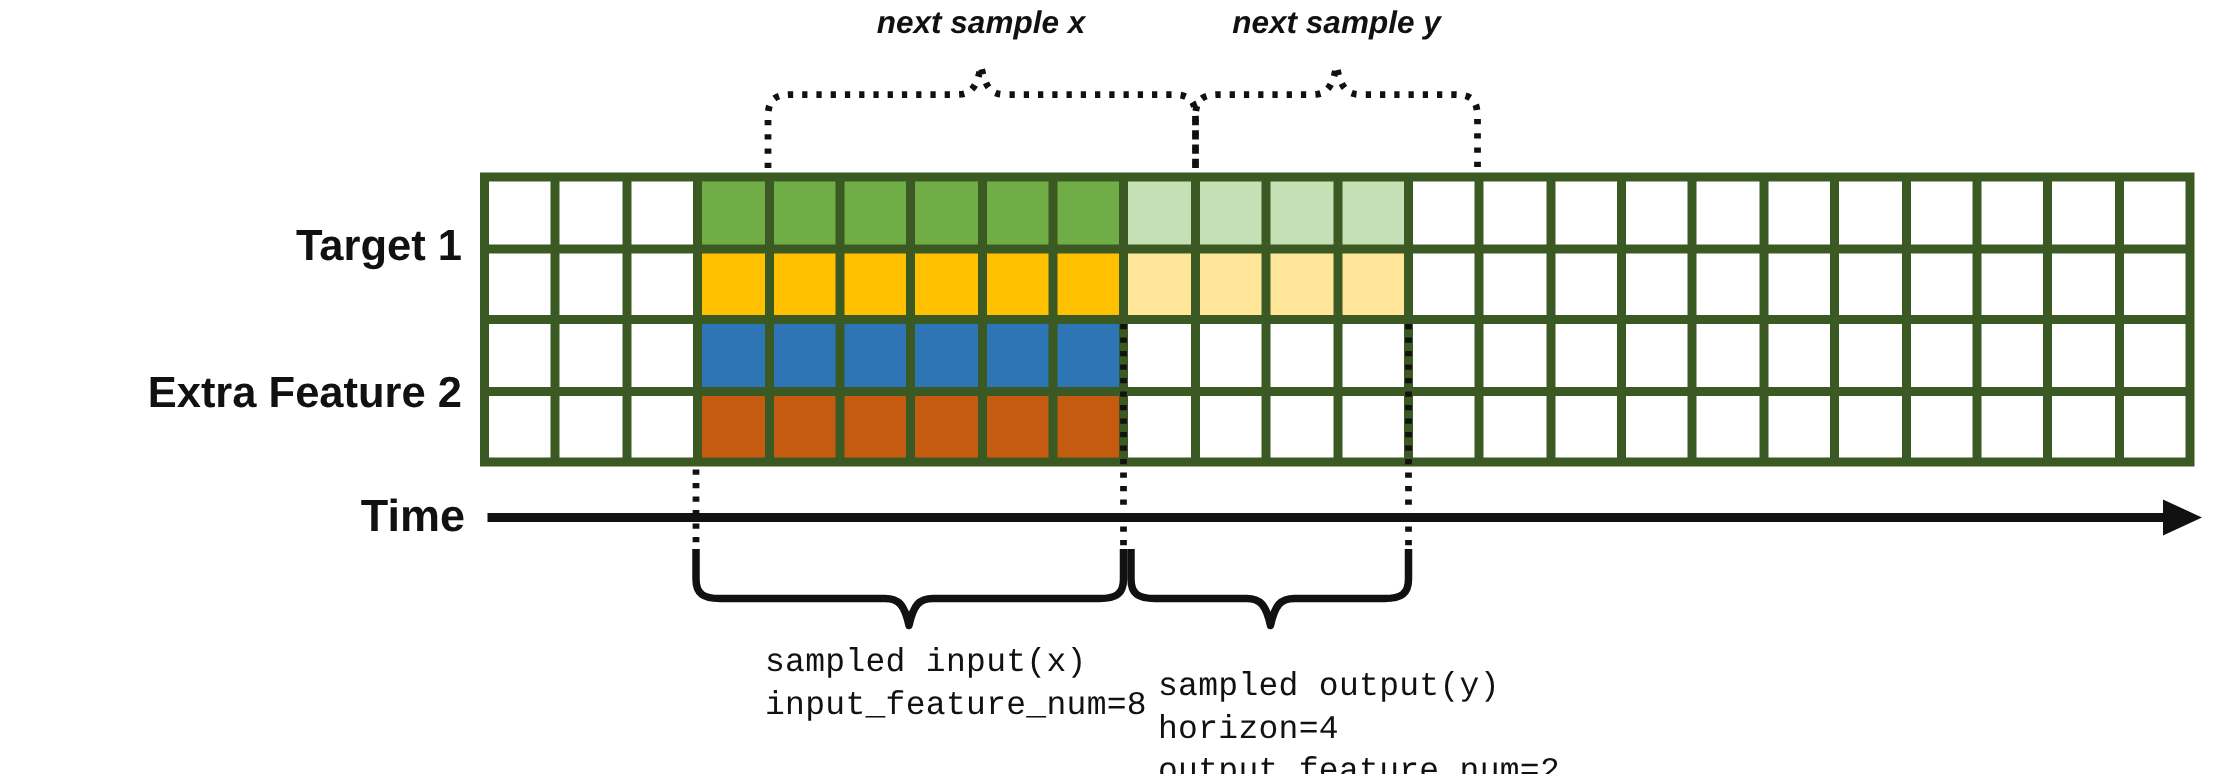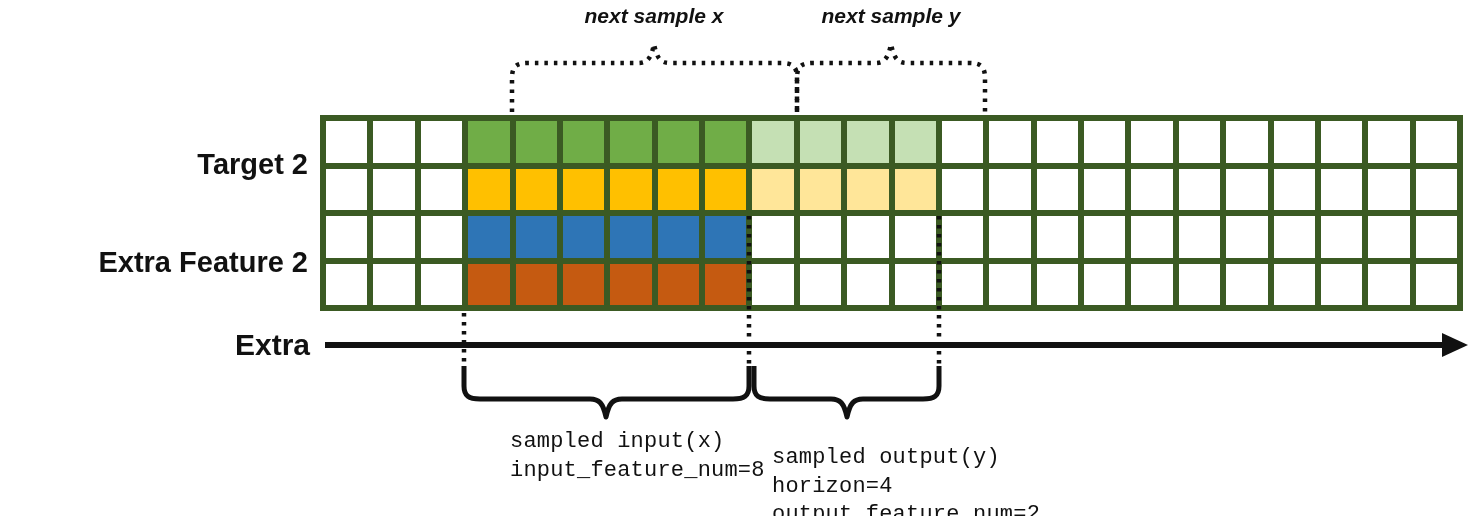--- a/index.html
+++ b/index.html
@@ -44,21 +44,21 @@
 </head>
 <body>
 
 <div class="canvas">
 
 
   <div class="brace-label x">next sample x</div>
   <div class="brace-label y">next sample y</div>
 
   <div class="row-labels">
-    <div class="rl">Target 2</div>
+    <div class="rl">Target 1</div>
     <div class="rl">Extra Feature 2</div>
   </div>
 
   <div class="grid" id="grid" style="background: rgb(59, 90, 35); grid-template-columns: repeat(24, 1fr);">
       <div class="cell" style="background: rgb(255, 255, 255);"></div>
       <div class="cell" style="background: rgb(255, 255, 255);"></div>
       <div class="cell" style="background: rgb(255, 255, 255);"></div>
       <div class="cell" style="background: rgb(112, 173, 71);"></div>
       <div class="cell" style="background: rgb(112, 173, 71);"></div>
       <div class="cell" style="background: rgb(112, 173, 71);"></div>
@@ -147,21 +147,21 @@
       <div class="cell" style="background: rgb(255, 255, 255);"></div>
       <div class="cell" style="background: rgb(255, 255, 255);"></div>
       <div class="cell" style="background: rgb(255, 255, 255);"></div>
       <div class="cell" style="background: rgb(255, 255, 255);"></div>
       <div class="cell" style="background: rgb(255, 255, 255);"></div>
       <div class="cell" style="background: rgb(255, 255, 255);"></div>
       <div class="cell" style="background: rgb(255, 255, 255);"></div>
       <div class="cell" style="background: rgb(255, 255, 255);"></div>
     </div>
 
-  <div class="time-label">Extra</div>
+  <div class="time-label">Time</div>
 
   <svg class="overlay" width="1476" height="516" viewBox="0 0 1476 516" fill="none" xmlns="http://www.w3.org/2000/svg">
 
     <g stroke="#111" stroke-width="4.5" stroke-dasharray="3.5 6" stroke-linejoin="round">
       <path d="M 512,112 L 512,78 C 512,66 517,63 528,63 L 638,63 C 647,63 651,59 654,44 C 657,59 661,63 670,63 L 781,63 C 792,63 797,66 797,78 L 797,112"></path>
     </g>
     <g stroke="#111" stroke-width="4.5" stroke-dasharray="3.5 6" stroke-linejoin="round">
       <path d="M 797,112 L 797,78 C 797,66 802,63 813,63 L 875,63 C 884,63 888,59 891,44 C 894,59 898,63 907,63 L 969,63 C 980,63 985,66 985,78 L 985,112"></path>
     </g>
 

